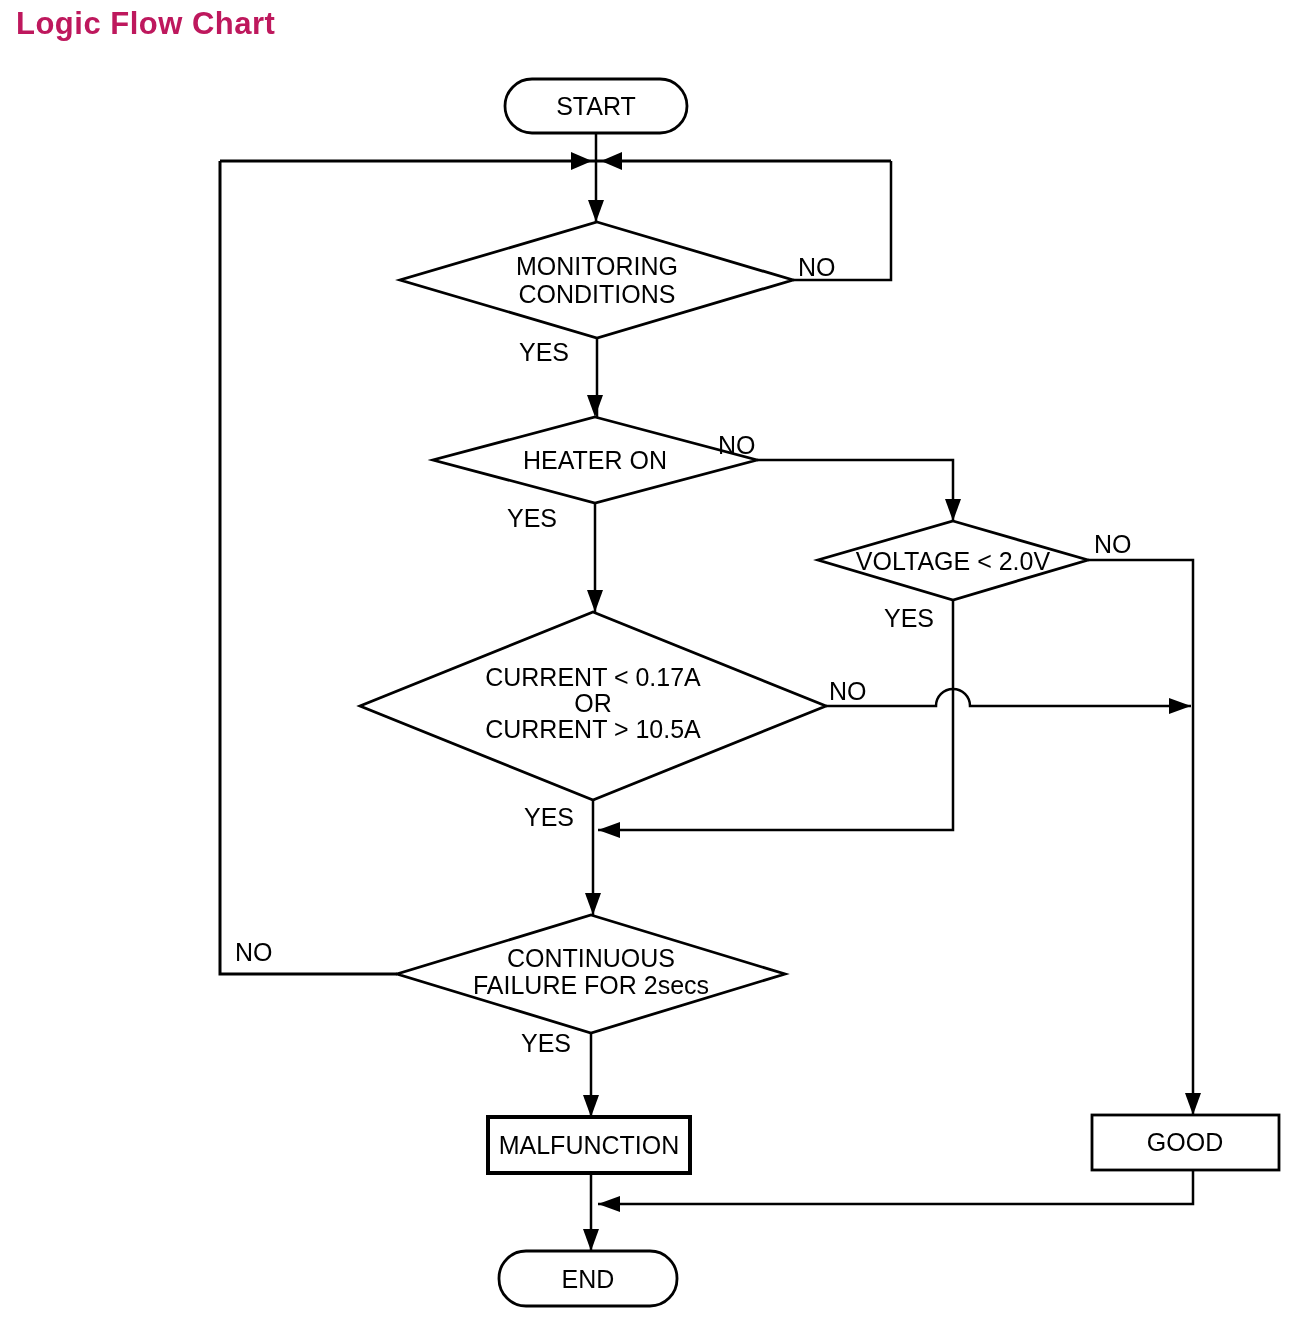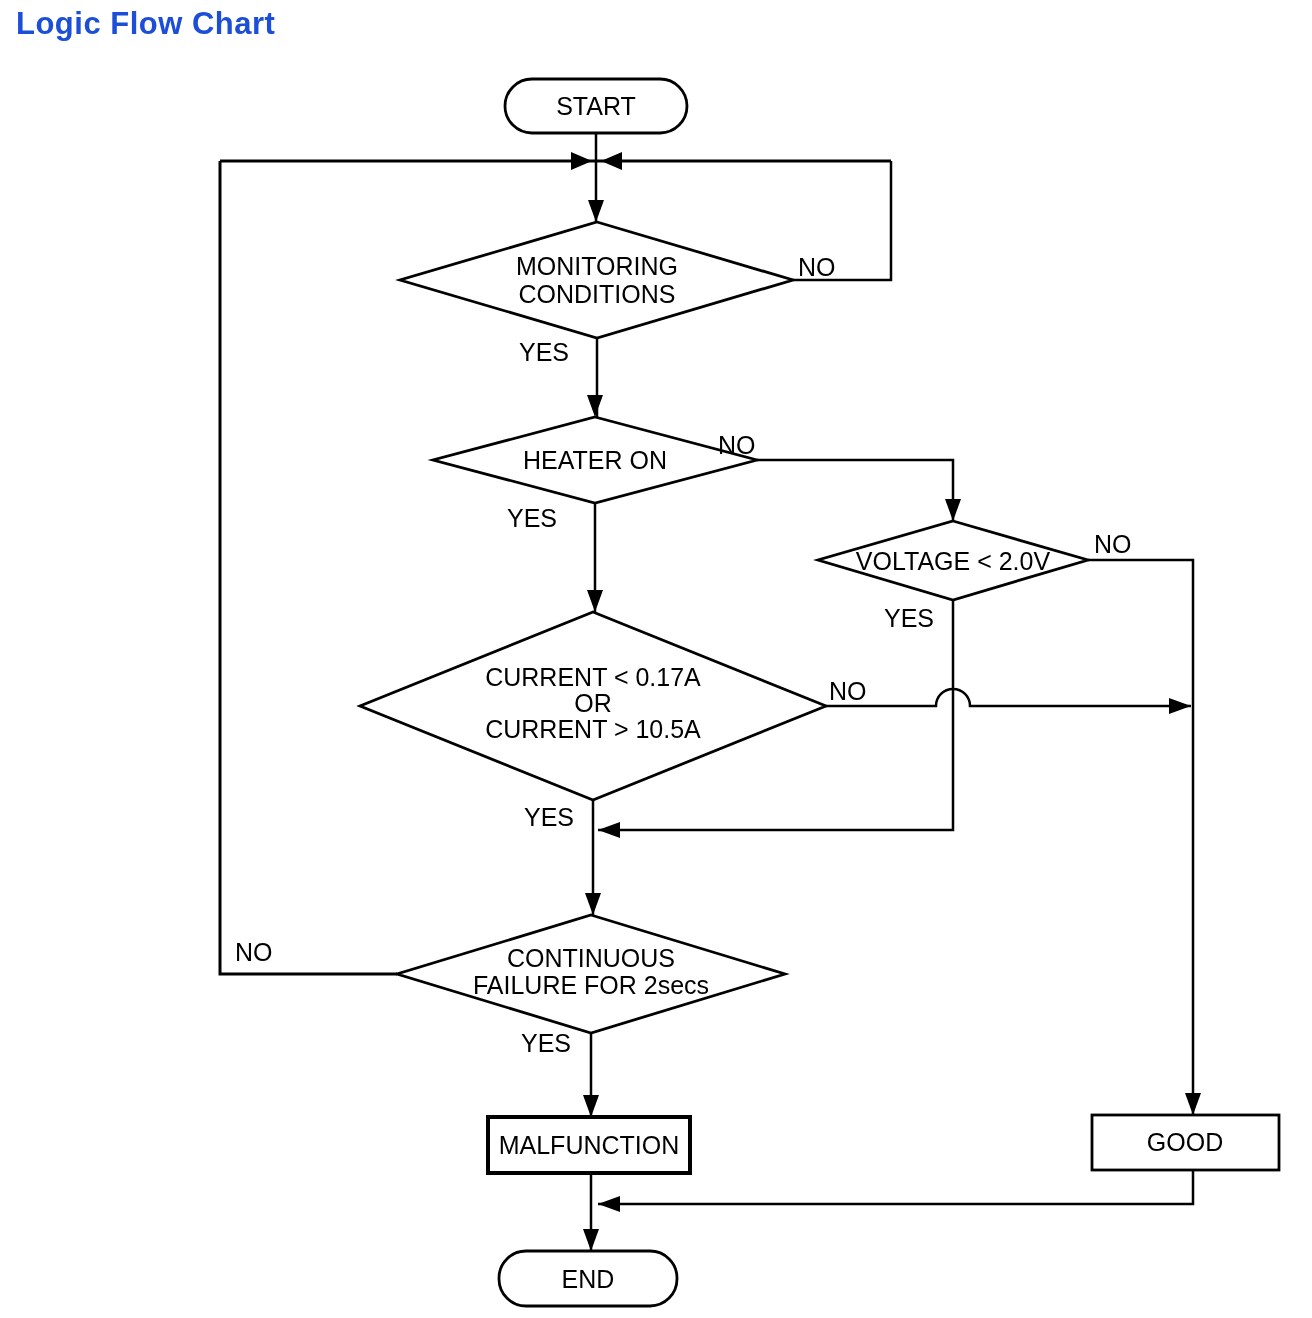--- a/index.html
+++ b/index.html
@@ -14,21 +14,21 @@
     background: #ffffff;
     font-family: "Liberation Sans", sans-serif;
     overflow: hidden;
   }
   .page-title {
     position: absolute;
     left: 16px;
     top: 6px;
     font-size: 31px;
     font-weight: bold;
-    color: #1d4ed8;
+    color: #be185d;
     letter-spacing: 0.5px;
   }
   svg.flowchart {
     position: absolute;
     left: 0;
     top: 0;
   }
   svg .line {
     fill: none;
     stroke: #000000;

